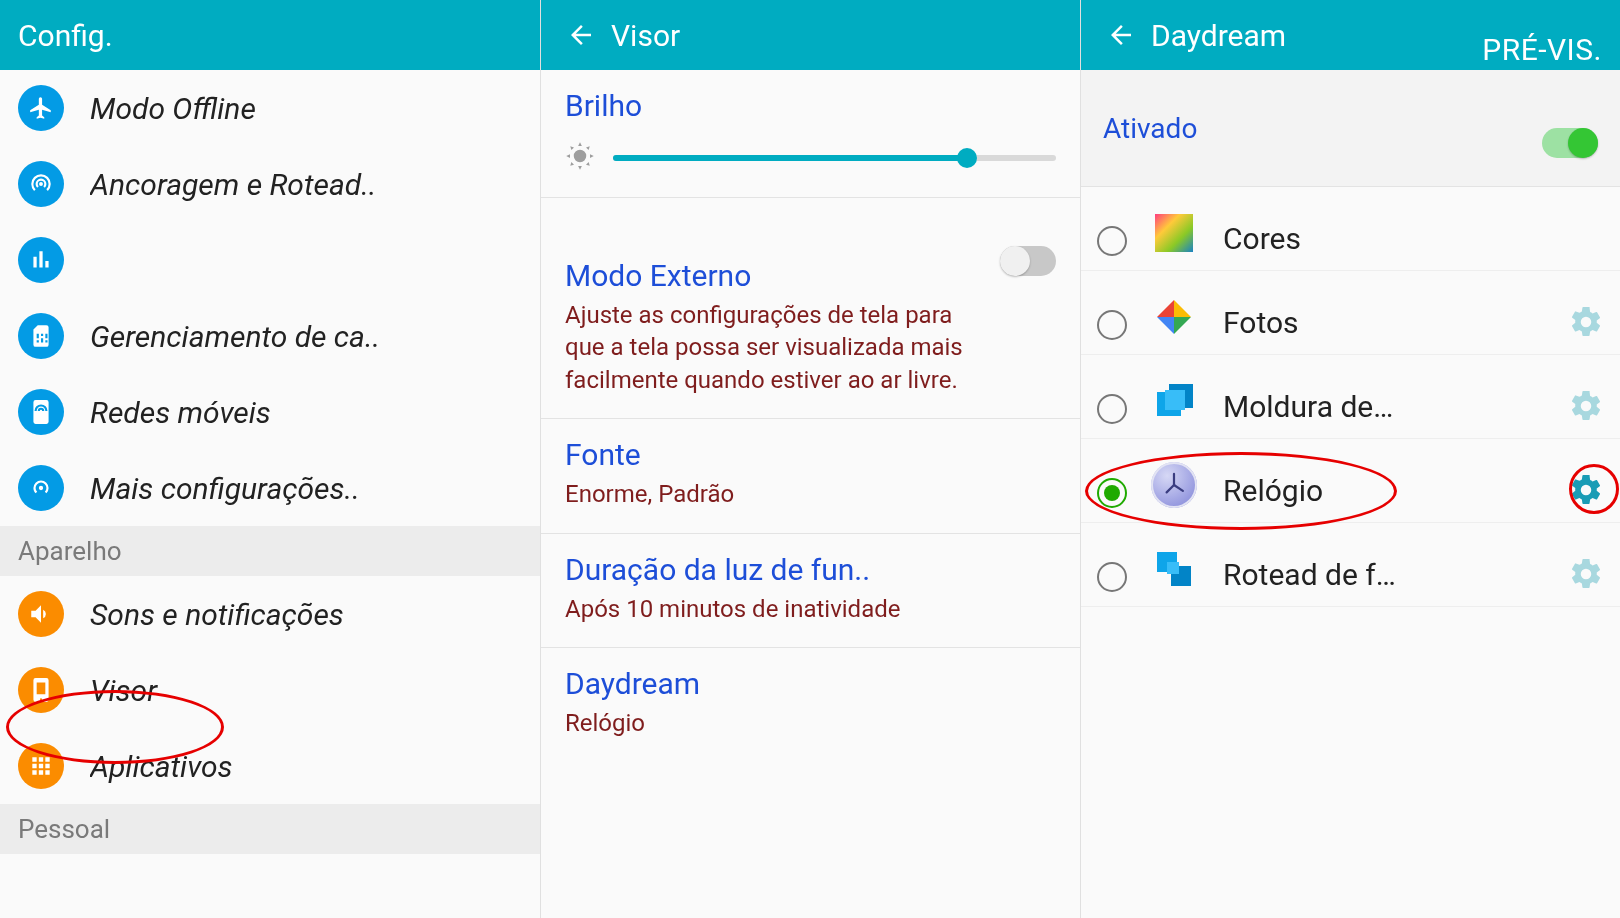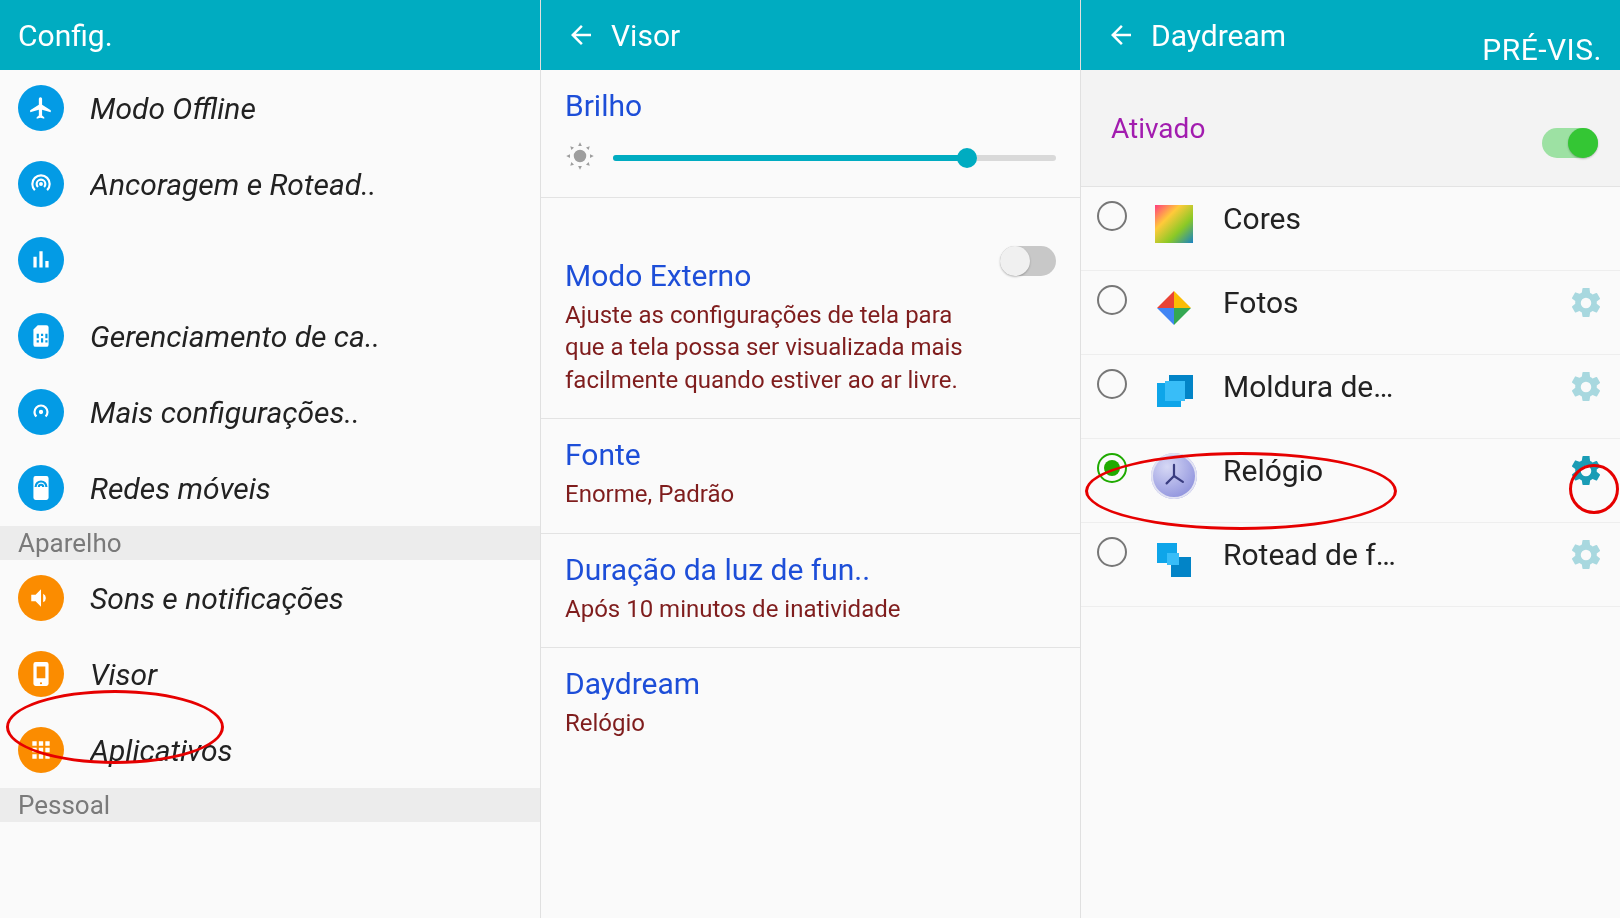--- a/index.html
+++ b/index.html
@@ -8,43 +8,43 @@
   .phone { flex: 0 0 540px; height: 918px; background: #fafafa; position: relative; overflow: hidden; }
   .phone + .phone { border-left: 1px solid #e0e0e0; }
   .appbar { height: 70px; background: #00acc1; color: #fff; display: flex; align-items: center; padding: 0 18px; font-size: 30px; font-weight: 400; }
   .appbar .back { width: 44px; display:flex; align-items:center; justify-content:center; margin-right: 8px; }
   .appbar .title { flex: 1; white-space: nowrap; overflow: hidden; text-overflow: ellipsis; }
   .appbar .action { font-size: 30px; letter-spacing: 0.5px; margin-top: 29px; }
   .list { }
   .row { display:flex; align-items:center; padding: 14px 18px; min-height:76px;font-style:italic; }
   .row .icon-bubble { width:46px; height:46px; border-radius:50%; display:flex; align-items:center; justify-content:center; margin-right:26px; flex-shrink:0; }
   .row .label { font-size: 30px; color:#222; white-space: nowrap; overflow:hidden; text-overflow: ellipsis; flex:1; }
-  .section { background:#ececec; color:#7a7a7a; font-size:26px; padding: 2px 18px; }
+  .section { background:#ececec; color:#7a7a7a; font-size:26px; padding: 10px 18px; }
   .blue-bubble { background:#039be5; }
   .orange-bubble { background:#fb8c00; }
   .icon-bubble svg { width:26px; height:26px; fill:#fff; }
   .circle-anno { position:absolute; border:3px solid #e60000; border-radius:50%; pointer-events:none; }
   
   .setting-block { padding: 18px 24px 22px 24px; border-bottom:1px solid #e3e3e3; }
   .setting-title { font-size:30px; color:#1d4ed8; margin-bottom:6px; }
   .setting-sub { font-size:24px; color:#7f1d1d; line-height:1.35; }
   .slider-row { display:flex; align-items:center; margin-top:18px; }
   .slider-track { flex:1; height:6px; background:#d9d9d9; position:relative; border-radius:3px; margin-left:18px; }
   .slider-fill { position:absolute; left:0; top:0; height:6px; background:#00acc1; border-radius:3px; }
   .slider-thumb { position:absolute; top:-7px; width:20px; height:20px; border-radius:50%; background:#00acc1; margin-left:-10px; }
   .toggle-row { display:flex; align-items:flex-start; }
   .toggle-row .tmain { flex:1; padding-right:16px;margin-top:42px; }
   .switch { width:56px; height:30px; border-radius:15px; background:#c8c8c8; position:relative; flex-shrink:0; margin-top:30px; }
   .switch .knob { width:30px; height:30px; border-radius:50%; background:#f0f0f0; position:absolute; top:0; left:0; box-shadow:0 1px 2px rgba(0,0,0,0.25); }
   .switch.on { background:#9de1a3; }
   .switch.on .knob { left:auto; right:0; background:#34c634; }
   
   .status-row { display:flex; align-items:center; justify-content:space-between; padding: 28px 22px; background:#f3f3f3; border-bottom:1px solid #e3e3e3; }
-  .status-row .stitle { font-size:28px; color:#a21caf; margin-left:8px; }
-  .dd-row { display:flex; align-items:flex-start; padding: 14px 16px; border-bottom:1px solid #eee; min-height:84px; }
+  .status-row .stitle { font-size:28px; color:#1d4ed8; }
+  .dd-row { display:flex; align-items:flex-end; padding: 14px 16px; border-bottom:1px solid #eee; min-height:84px; }
   .radio { width:30px; height:30px; border:2.5px solid #777; border-radius:50%; margin-right:24px; flex-shrink:0; display:flex; align-items:center; justify-content:center; }
   .radio.selected { border-color:#1faa00; }
   .radio.selected::after { content:''; width:16px; height:16px; border-radius:50%; background:#1faa00; }
   .dd-icon { width:46px; height:46px; margin-right:26px; flex-shrink:0; display:flex; align-items:center; justify-content:center; }
   .dd-label { font-size:30px; color:#222; flex:1; white-space:nowrap; overflow:hidden; text-overflow: ellipsis; }
   .gear { width:36px; height:36px; flex-shrink:0; margin-left:10px; }
   .gear.light svg { fill:#a8d8df; }
   .gear.strong svg { fill:#1a9cb5; }
   .arc-anno { position:absolute; width:90px; height:90px; border:3px solid #e60000; border-radius:50%; border-top-color:transparent; border-right-color:transparent; transform:rotate(45deg); pointer-events:none; }
 </style>
@@ -87,32 +87,32 @@
         <span class="icon-bubble blue-bubble">
           <svg viewBox="0 0 24 24">
               <path d="M17 2H9L5 6v14a2 2 0 002 2h10a2 2 0 002-2V4a2 2 0 00-2-2zM8 18v-2h2v2H8zm0-4v-4h2v4H8zm4 4v-4h2v4h-2zm0-6v-2h2v2h-2zm4 6v-2h2v2h-2zm0-4v-4h2v4h-2z" fill="#fff"></path>
             </svg>
         </span>
         <span class="label">Gerenciamento de ca..</span>
       </div>
       <div class="row">
         <span class="icon-bubble blue-bubble">
           <svg viewBox="0 0 24 24">
+              <path d="M7 1h10a2 2 0 012 2v18a2 2 0 01-2 2H7a2 2 0 01-2-2V3a2 2 0 012-2zm5 4a6 6 0 00-6 6h2a4 4 0 118 0h2a6 6 0 00-6-6zm0 3a3 3 0 00-3 3h2a1 1 0 012 0h2a3 3 0 00-3-3z" fill="#fff"></path>
+            </svg>
+        </span>
+        <span class="label">Redes móveis</span>
+      </div>
+      <div class="row">
+        <span class="icon-bubble blue-bubble">
+          <svg viewBox="0 0 24 24">
               <path d="M12 7a5 5 0 015 5 4.94 4.94 0 01-1.46 3.54l1.42 1.42A6.96 6.96 0 0019 12a7 7 0 10-14 0c0 1.93.78 3.68 2.05 4.95l1.41-1.41A4.94 4.94 0 017 12a5 5 0 015-5zm0 3a2 2 0 110 4 2 2 0 010-4z"></path>
             </svg>
         </span>
         <span class="label">Mais configurações..</span>
-      </div>
-      <div class="row">
-        <span class="icon-bubble blue-bubble">
-          <svg viewBox="0 0 24 24">
-              <path d="M7 1h10a2 2 0 012 2v18a2 2 0 01-2 2H7a2 2 0 01-2-2V3a2 2 0 012-2zm5 4a6 6 0 00-6 6h2a4 4 0 118 0h2a6 6 0 00-6-6zm0 3a3 3 0 00-3 3h2a1 1 0 012 0h2a3 3 0 00-3-3z" fill="#fff"></path>
-            </svg>
-        </span>
-        <span class="label">Redes móveis</span>
       </div>
 
       <div class="section">Aparelho</div>
 
       <div class="row">
         <span class="icon-bubble orange-bubble">
           <svg viewBox="0 0 24 24">
               <path d="M3 9v6h4l5 5V4L7 9H3zm13.5 3A4.5 4.5 0 0014 7.97v8.05A4.5 4.5 0 0016.5 12z"></path>
             </svg>
         </span>

